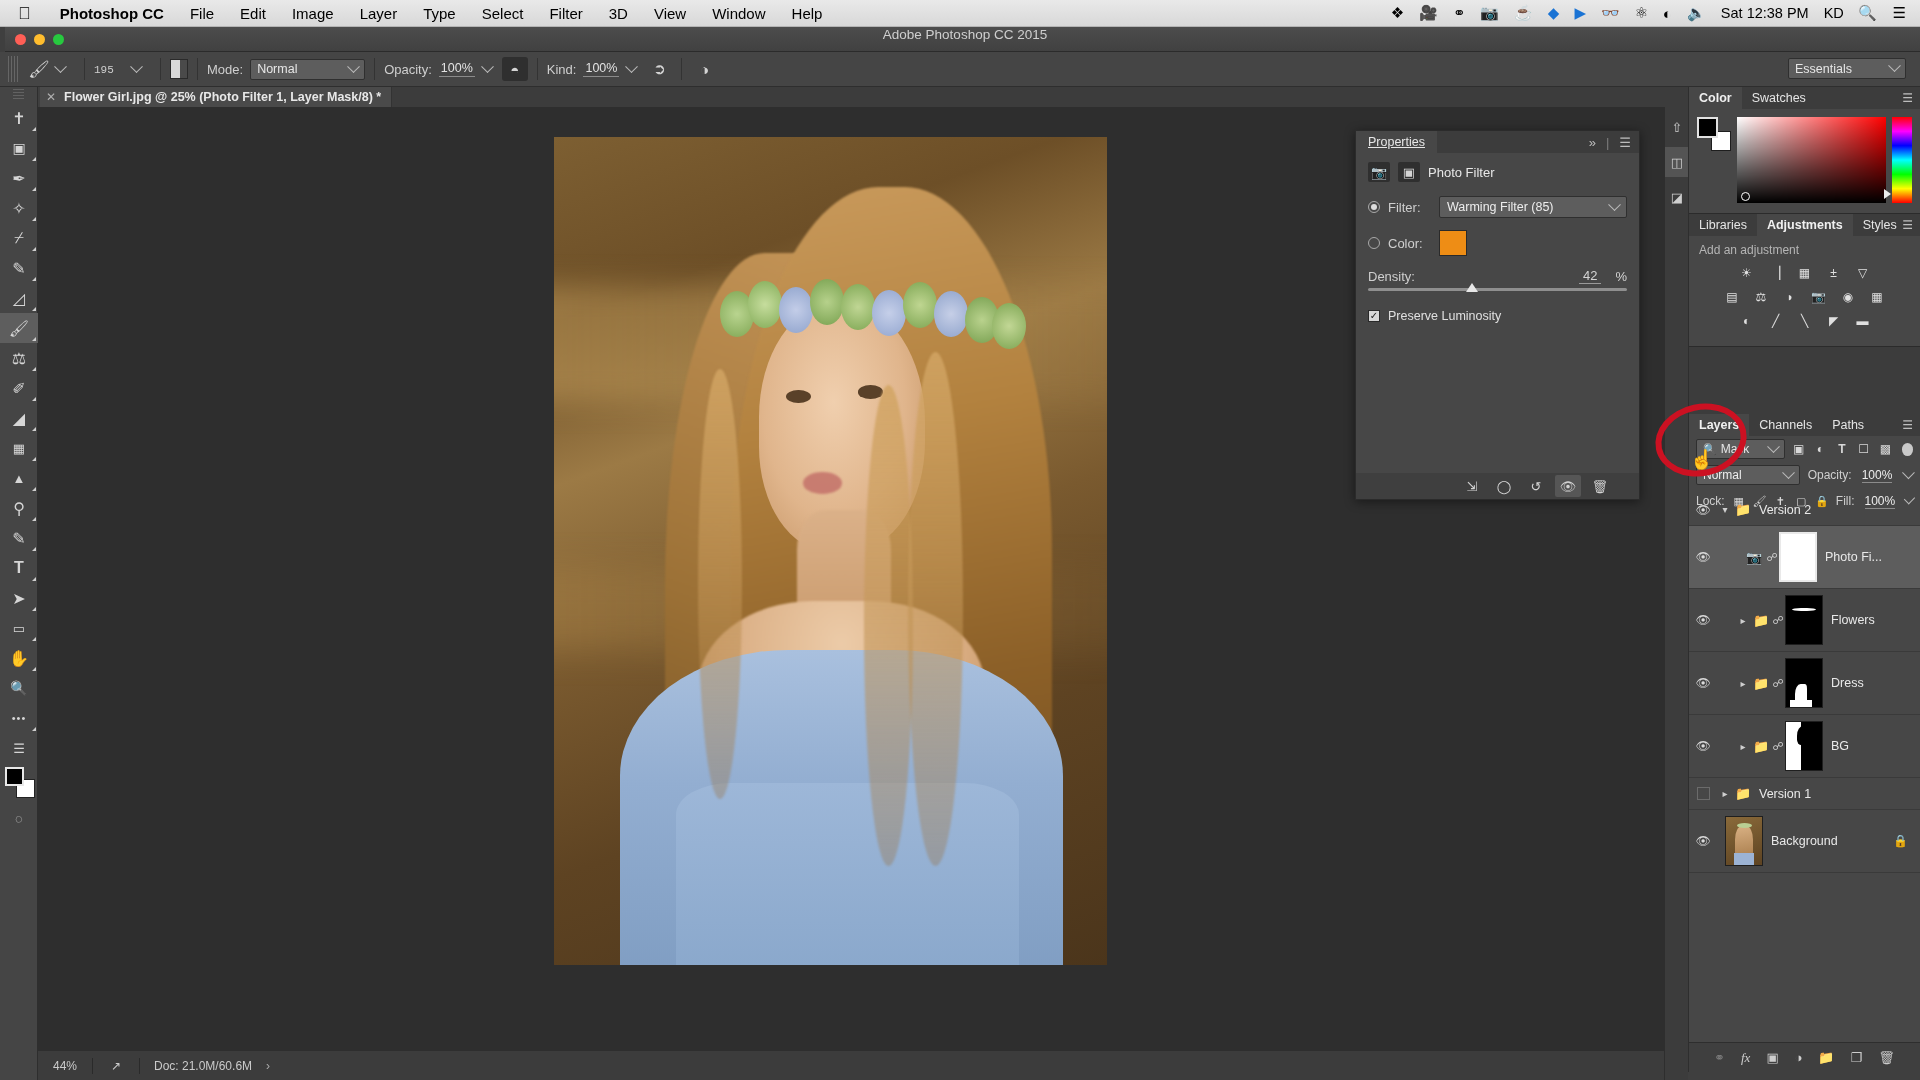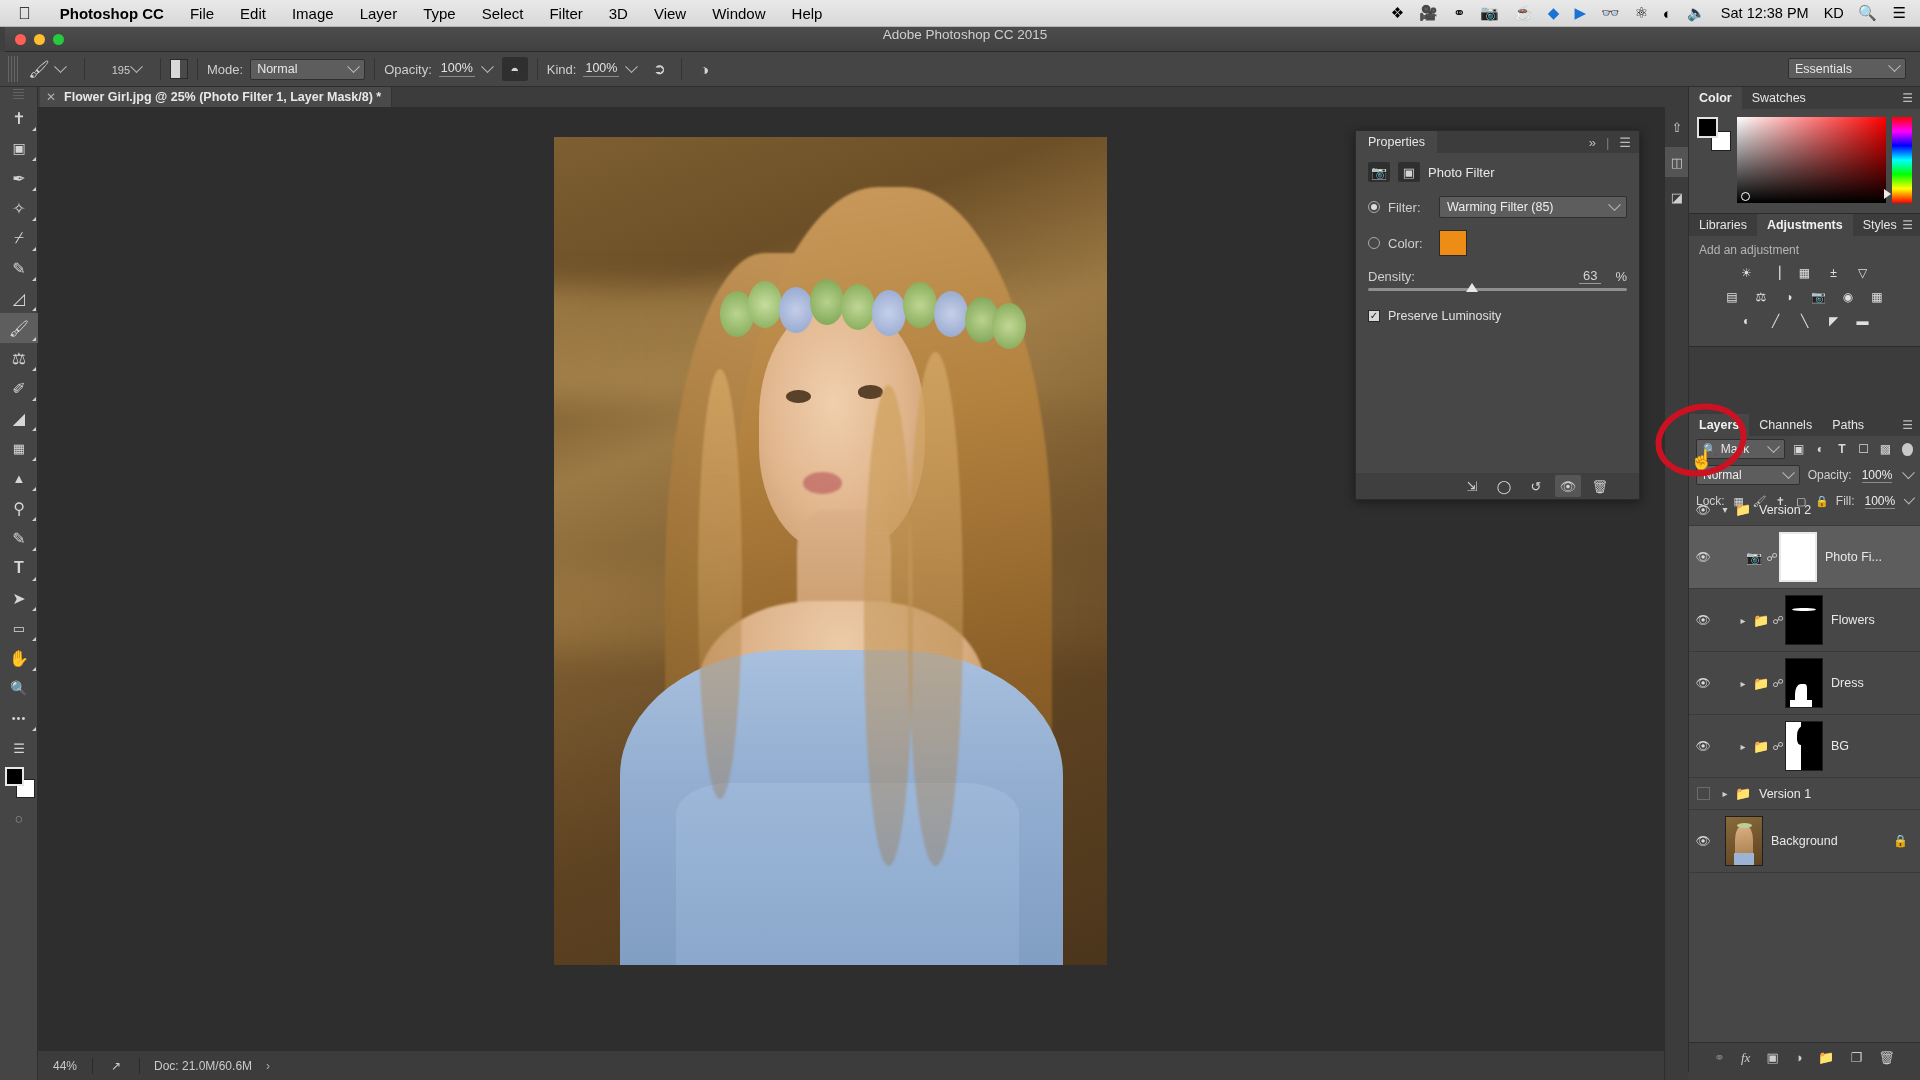--- a/index.html
+++ b/index.html
@@ -38,21 +38,21 @@
     position:absolute; left:0; top:52px; width:1920px; height:35px;
     background:#454545; border-bottom:1px solid #2e2e2e;
     display:flex; align-items:center; padding-left:8px; gap:0;
   }
   #optbar .grip { width:12px; height:26px; opacity:.45;
     background:repeating-linear-gradient(90deg,#8e8e8e 0 1px,transparent 1px 3px);
     margin-right:6px; }
   .obrush { width:26px; height:26px; display:flex; align-items:center; justify-content:center; font-size:17px; }
   .caret { display:inline-block; width:9px; height:9px; border-right:1.5px solid #b9b9b9; border-bottom:1.5px solid #b9b9b9; transform:rotate(45deg) translate(-2px,-2px); }
   .obar-sep { width:1px; height:22px; background:#333; margin:0 9px; }
-  .brushprev { width:36px; text-align:right; }
+  .brushprev { width:36px; text-align:left;font-family:Liberation Mono, monospace; }
   .brushprev .dot { width:22px; height:20px; margin:0 auto;
     background:radial-gradient(ellipse at center,#f2f2f2 0%,#d0d0d0 38%,#5a5a5a 72%,#454545 100%); border-radius:50%;}
   .brushprev .num { font-size:11px; color:#cfcfcf; margin-top:-1px;}
   .lbl { color:#cfcfcf; font-size:13px; margin-right:7px; }
   .selbox { background:#5d5d5d; border:1px solid #2f2f2f; border-radius:2px;
     height:21px; display:flex; align-items:center; padding:0 6px; color:#e6e6e6; font-size:12.5px; }
   .selbox .caret { margin-left:auto; }
   .numfield { color:#e2e2e2; font-size:12.5px; border-bottom:1px solid #8b8b8b; padding:0 2px 1px 2px; }
   .tgbtn { width:26px;height:24px;border-radius:3px;display:flex;align-items:center;justify-content:center;font-size:15px;}
   .tgbtn.on { background:#2f2f2f; }
@@ -86,21 +86,21 @@
   
   #railwrap { position:absolute; right:232px; top:107px; bottom:0; width:24px; background:#3c3c3c; border-left:1px solid #2e2e2e; }
   .rail { width:24px; height:30px; display:flex; align-items:center; justify-content:center; margin-top:5px;
      color:#cfcfcf; font-size:13px; }
   .rail.on { background:#545454; }
   
   #props { position:absolute; left:1355px; top:130px; width:285px; height:370px;
     background:#474747; border:1px solid #2b2b2b; box-shadow:0 2px 10px rgba(0,0,0,.45); }
   #props .ptabs { height:22px; background:#3c3c3c; display:flex; align-items:center; position:relative; }
   #props .ptab { height:22px; padding:0 12px; display:flex; align-items:center;
-    background:#474747; font-size:12.5px; color:#e6e6e6; }
+    background:#474747; font-size:12.5px; color:#e6e6e6;text-decoration:underline; }
   #props .pmenu { position:absolute; right:8px; display:flex; gap:10px; align-items:center; color:#bdbdbd; }
   #props .phead { display:flex; align-items:center; gap:8px; padding:9px 10px 8px 12px; }
   #props .picon { width:22px; height:20px; background:#2f2f2f; border-radius:2px;
       display:flex; align-items:center; justify-content:center; font-size:13px; }
   #props .row { display:flex; align-items:center; padding:0 12px; margin-bottom:12px; }
   .radio { width:12px; height:12px; border-radius:50%; border:1.5px solid #a9a9a9; margin-right:8px; position:relative; }
   .radio.on::after { content:""; position:absolute; left:2px; top:2px; width:6px; height:6px; border-radius:50%; background:#dcdcdc; }
   #props .ddown { flex:1; height:22px; background:#5d5d5d; border:1px solid #2f2f2f; border-radius:2px;
       display:flex; align-items:center; padding:0 7px; font-size:12.5px; color:#ededed; }
   #props .swatch { width:28px; height:26px; border:1px solid #2a2a2a; }
@@ -394,21 +394,21 @@
       <span class="caret" style="margin-left:auto;"></span>
     </span>
   </div>
   <div class="row">
     <span class="radio"></span>
     <span class="lbl" style="width:44px;">Color:</span>
     <span class="swatch" id="filtercolor" style="background: rgb(238, 141, 21);"></span>
   </div>
   <div class="row" style="margin-bottom:4px;">
     <span class="lbl">Density:</span>
-    <span style="margin-left:auto;border-bottom:1px solid #9a9a9a;padding:0 4px;">63</span>
+    <span style="margin-left:auto;border-bottom:1px solid #9a9a9a;padding:0 4px;">42</span>
     <span style="margin-left:14px;">%</span>
   </div>
   <div class="slider">
     <span class="knob" id="densknob" style="left: 38%;"></span>
   </div>
   <div class="row" style="margin-top:18px;">
     <span class="chk">✓</span>
     <span style="font-size:12.5px;color:#e0e0e0;">Preserve Luminosity</span>
   </div>
   <div class="pfoot">

